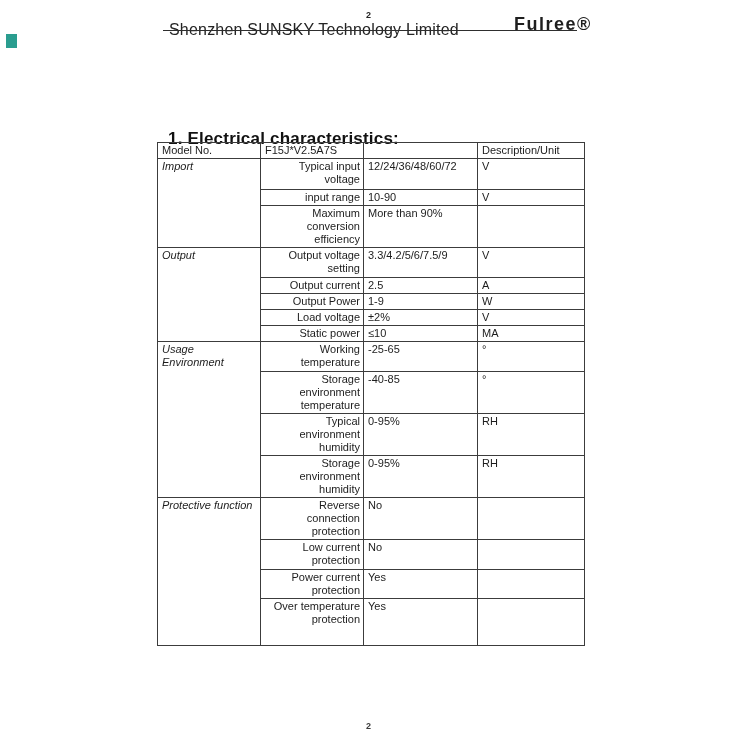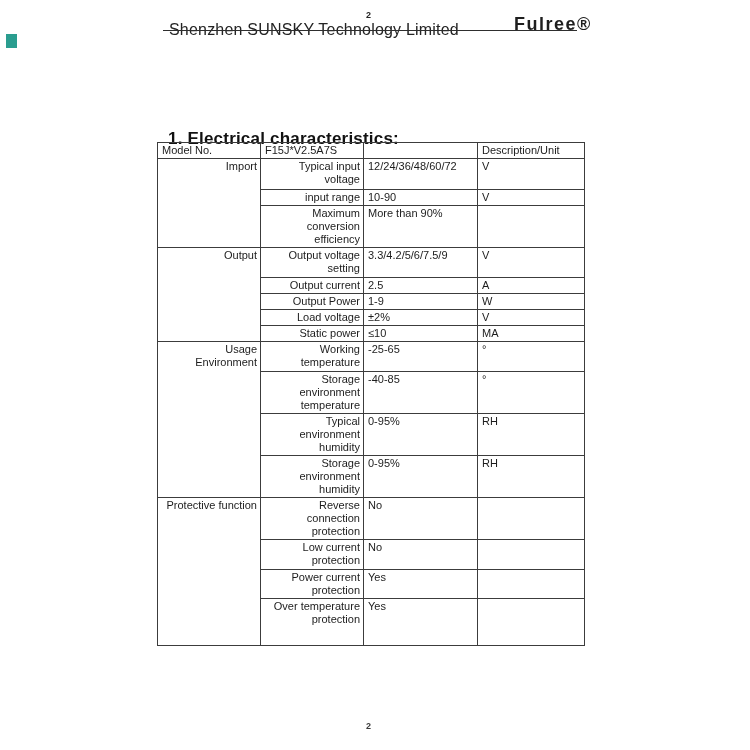--- a/index.html
+++ b/index.html
@@ -37,21 +37,21 @@
   }
   table.spec td{
     border:1px solid #3c3c3c;
     font-size:11px;line-height:13px;color:#1c1c1c;
     padding:1px 3px 1px 4px;vertical-align:top;overflow:hidden;
     word-wrap:break-word;
     margin-left:20px;
   }
   td.c-model{padding-left:6px;}
   td.group{
-    text-align:right;vertical-align:middle;padding:1px 4px;
+    text-align:left;vertical-align:middle;padding:1px 4px;font-style:italic;
   }
   td.param{padding-right:12px;text-align:right;}
   td.unit{padding-left:5px;}
   
   .footer-num{
     position:absolute;left:366px;top:721px;font-size:9px;font-weight:bold;color:#3a3a3a;
   }
 </style>
 </head>
 <body>

